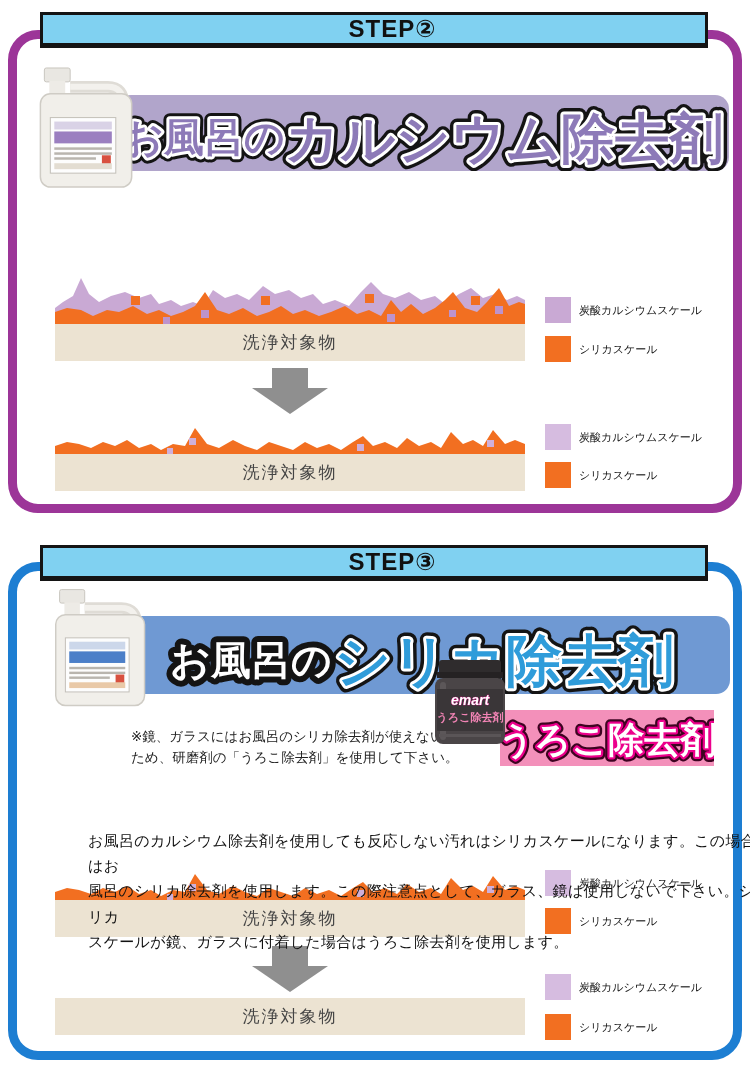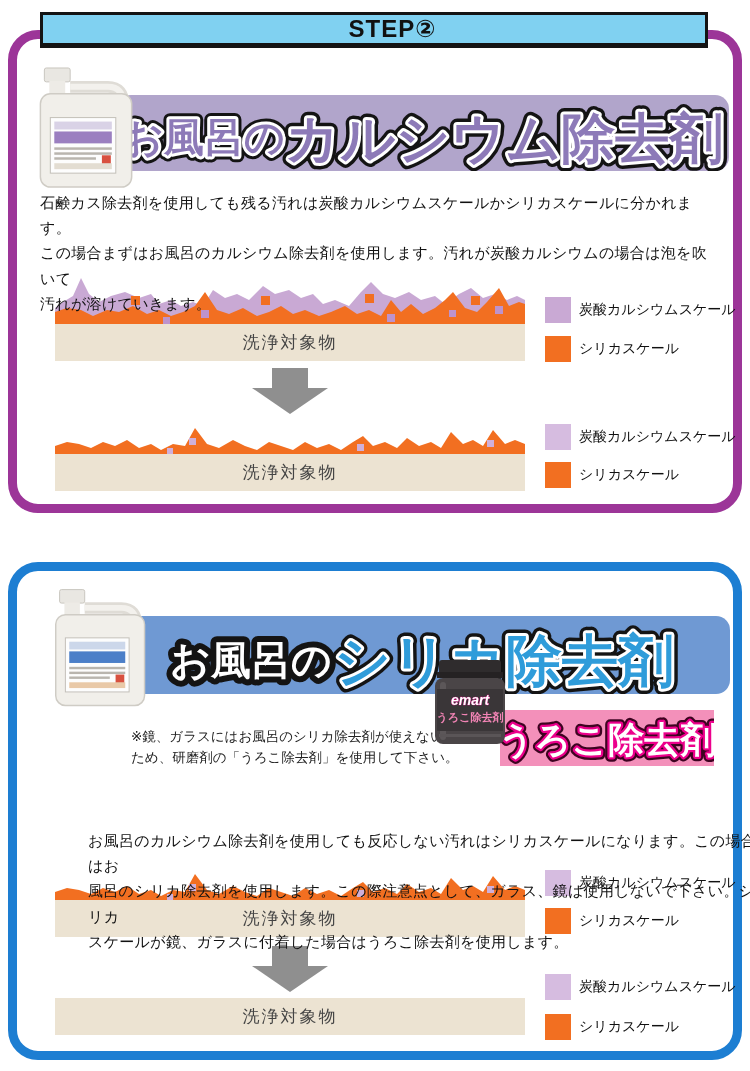--- a/index.html
+++ b/index.html
@@ -46,21 +46,21 @@
   .clean-surface{position:absolute;left:55px;top:998px;width:470px;height:37px;background:#ece3d2;
       display:flex;align-items:center;justify-content:center;z-index:2;}
   .clean-surface span{font-size:17px;color:#444;letter-spacing:2px;}
 
   
   .arrow{position:absolute;left:252px;width:76px;height:46px;z-index:2;}
 
   
   .legend-item{position:absolute;left:545px;height:26px;display:flex;align-items:center;z-index:2;}
   .legend-item svg{width:26px;height:26px;margin-right:8px;flex:0 0 auto;}
-  .legend-item span{font-size:14px;font-weight:500;color:#111;white-space:nowrap;}
+  .legend-item span{font-size:11px;font-weight:500;color:#111;white-space:nowrap;}
 
   
   .badge{position:absolute;left:500px;top:710px;width:214px;height:56px;background:#f390ba;z-index:4;}
   .badge svg{display:block;width:100%;height:100%;}
 </style>
 </head>
 <body>
 
 <div id="page">
 
@@ -94,23 +94,20 @@
       <rect x="22" y="56" width="58" height="8" fill="#d9d2e6"></rect>
       <rect x="22" y="66" width="58" height="12" fill="#9b7fc0"></rect>
       <rect x="22" y="82" width="58" height="2.5" fill="#b9b5ae"></rect>
       <rect x="22" y="87" width="58" height="2.5" fill="#b9b5ae"></rect>
       <rect x="22" y="92" width="42" height="2.5" fill="#b9b5ae"></rect>
       <rect x="70" y="90" width="9" height="9" fill="#d8503f"></rect>
       <rect x="22" y="98" width="58" height="6" fill="#e3ddd2"></rect>
     </svg>
   </div>
 
-  <div class="para para1">石鹸カス除去剤を使用しても残る汚れは炭酸カルシウムスケールかシリカスケールに分かれます。
-この場合まずはお風呂のカルシウム除去剤を使用します。汚れが炭酸カルシウムの場合は泡を吹いて
-汚れが溶けていきます。</div>
 
   <div class="diagram" style="top:272px;">
     <svg viewBox="0 0 470 90" width="470" height="90">
       <polygon points="0,36 8,30 18,24 26,6 34,22 44,30 56,24 70,20 84,26 96,22 104,32 116,28 126,34 138,30 148,34 158,18 170,26 182,22 194,28 208,14 220,22 234,18 246,26 258,22 268,32 280,28 294,34 306,20 316,10 328,22 340,26 354,20 366,28 380,24 390,32 404,22 416,16 428,26 440,22 452,28 462,24 470,28 470,54 0,54" fill="#c9a9d4"></polygon>
       <polygon points="0,40 12,36 26,38 38,44 52,38 64,40 78,34 92,42 104,38 116,44 128,40 140,34 150,20 162,38 174,42 188,36 202,44 214,40 226,34 238,42 250,38 264,44 276,40 290,34 302,42 314,38 326,44 336,28 346,40 356,32 368,42 380,36 390,28 398,20 410,36 422,40 432,30 444,16 454,34 464,30 470,32 470,54 0,54" fill="#f26f21"></polygon>
       <g>
         <rect x="76" y="24" width="9" height="9" fill="#f26f21"></rect>
         <rect x="206" y="24" width="9" height="9" fill="#f26f21"></rect>
         <rect x="310" y="22" width="9" height="9" fill="#f26f21"></rect>
         <rect x="416" y="24" width="9" height="9" fill="#f26f21"></rect>
@@ -167,20 +164,23 @@
   </div>
   <div class="legend-item" style="top:462px;">
     <svg viewBox="0 0 26 26">
         <rect width="26" height="26" fill="#f26f21"></rect>
       </svg>
     <span>シリカスケール</span>
   </div>
 
   <div class="panel panel-blue"></div>
 
+  <div class="step-banner" style="top:545px;">
+    <span>STEP③</span>
+  </div>
 
   <div class="title-band band-blue">
     <svg viewBox="0 0 618 78">
       <g font-weight="bold" paint-order="stroke">
         <text class="t-outline" stroke-width="12" x="58" y="58" font-size="40">お風呂の</text>
         <text x="58" y="58" font-size="40" fill="#ffffff">お風呂の</text>
         <text class="t-outline" stroke-width="13" x="222" y="64" font-size="56">シリカ除去剤</text>
         <text class="t-white" stroke-width="6" x="222" y="64" font-size="56">シリカ除去剤</text>
         <text x="222" y="64" font-size="56" fill="#2f9cda">シリカ除去剤</text>
       </g>

